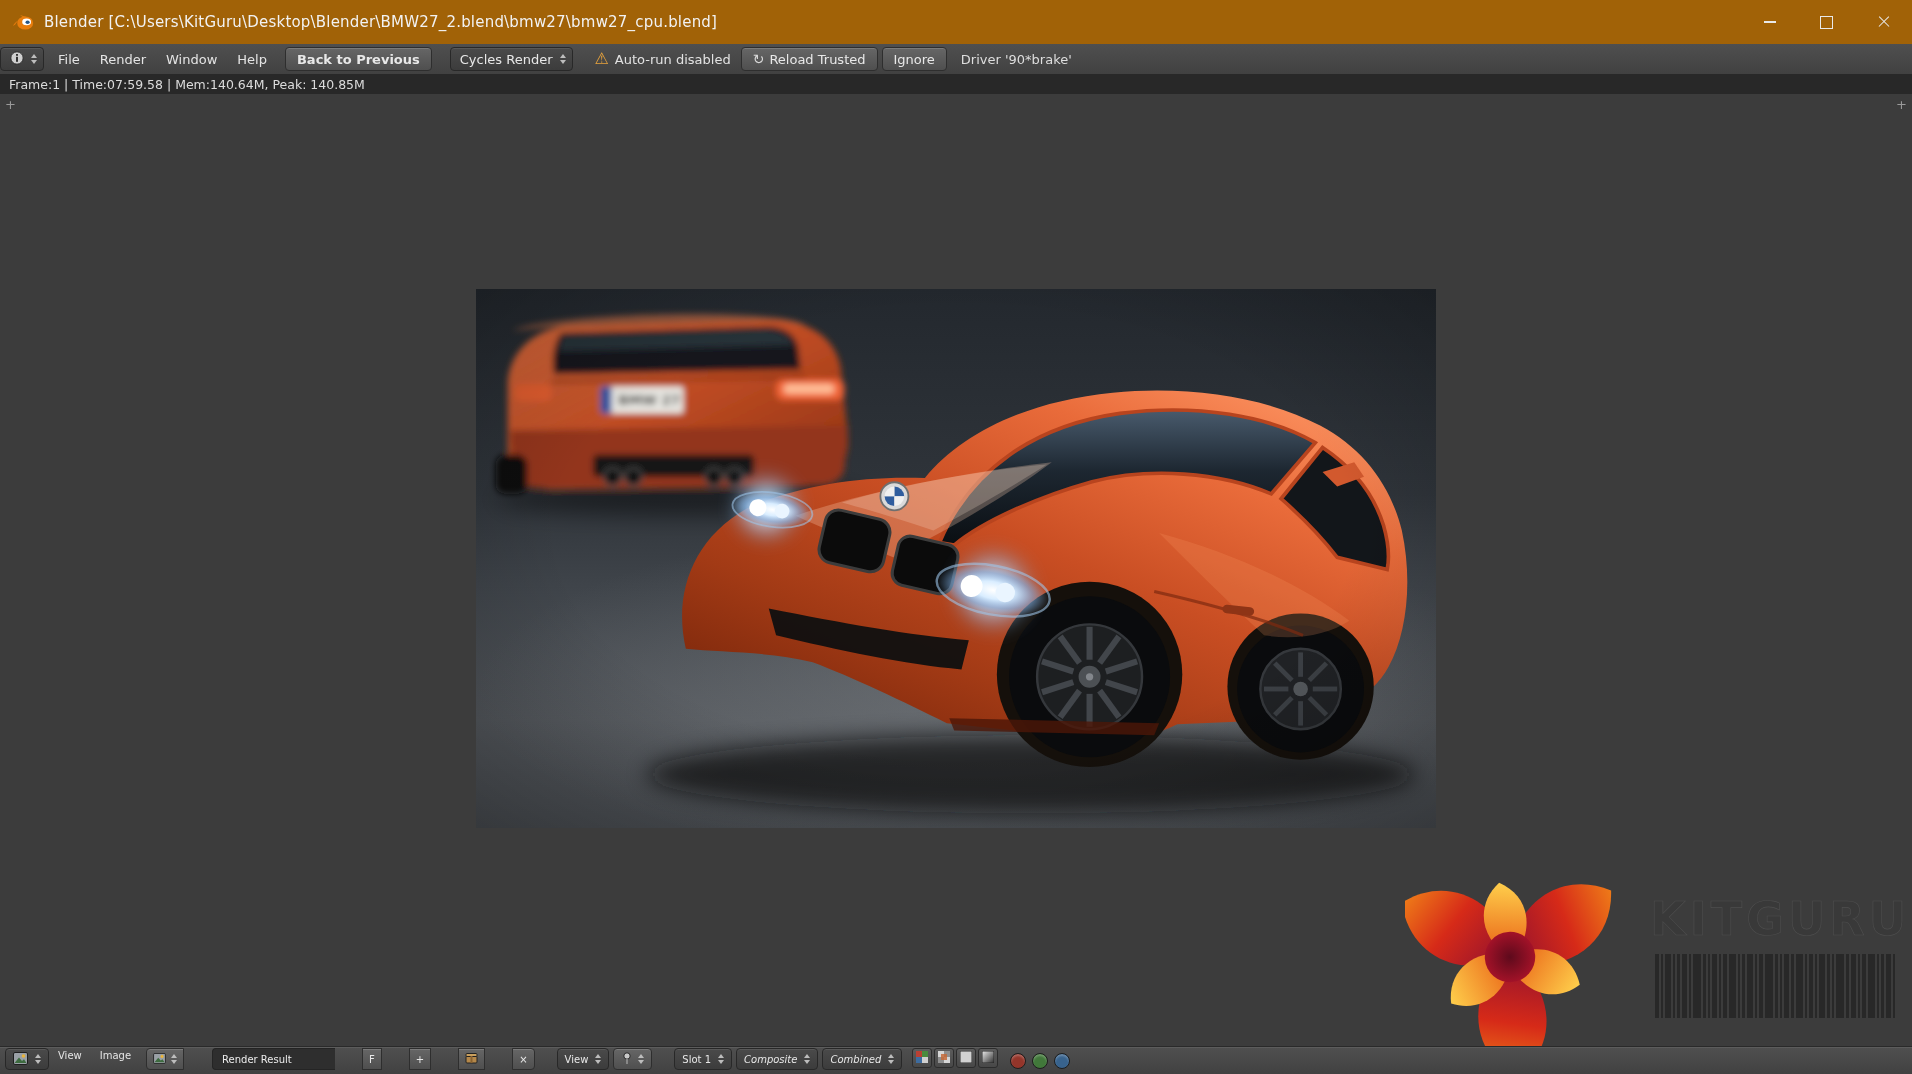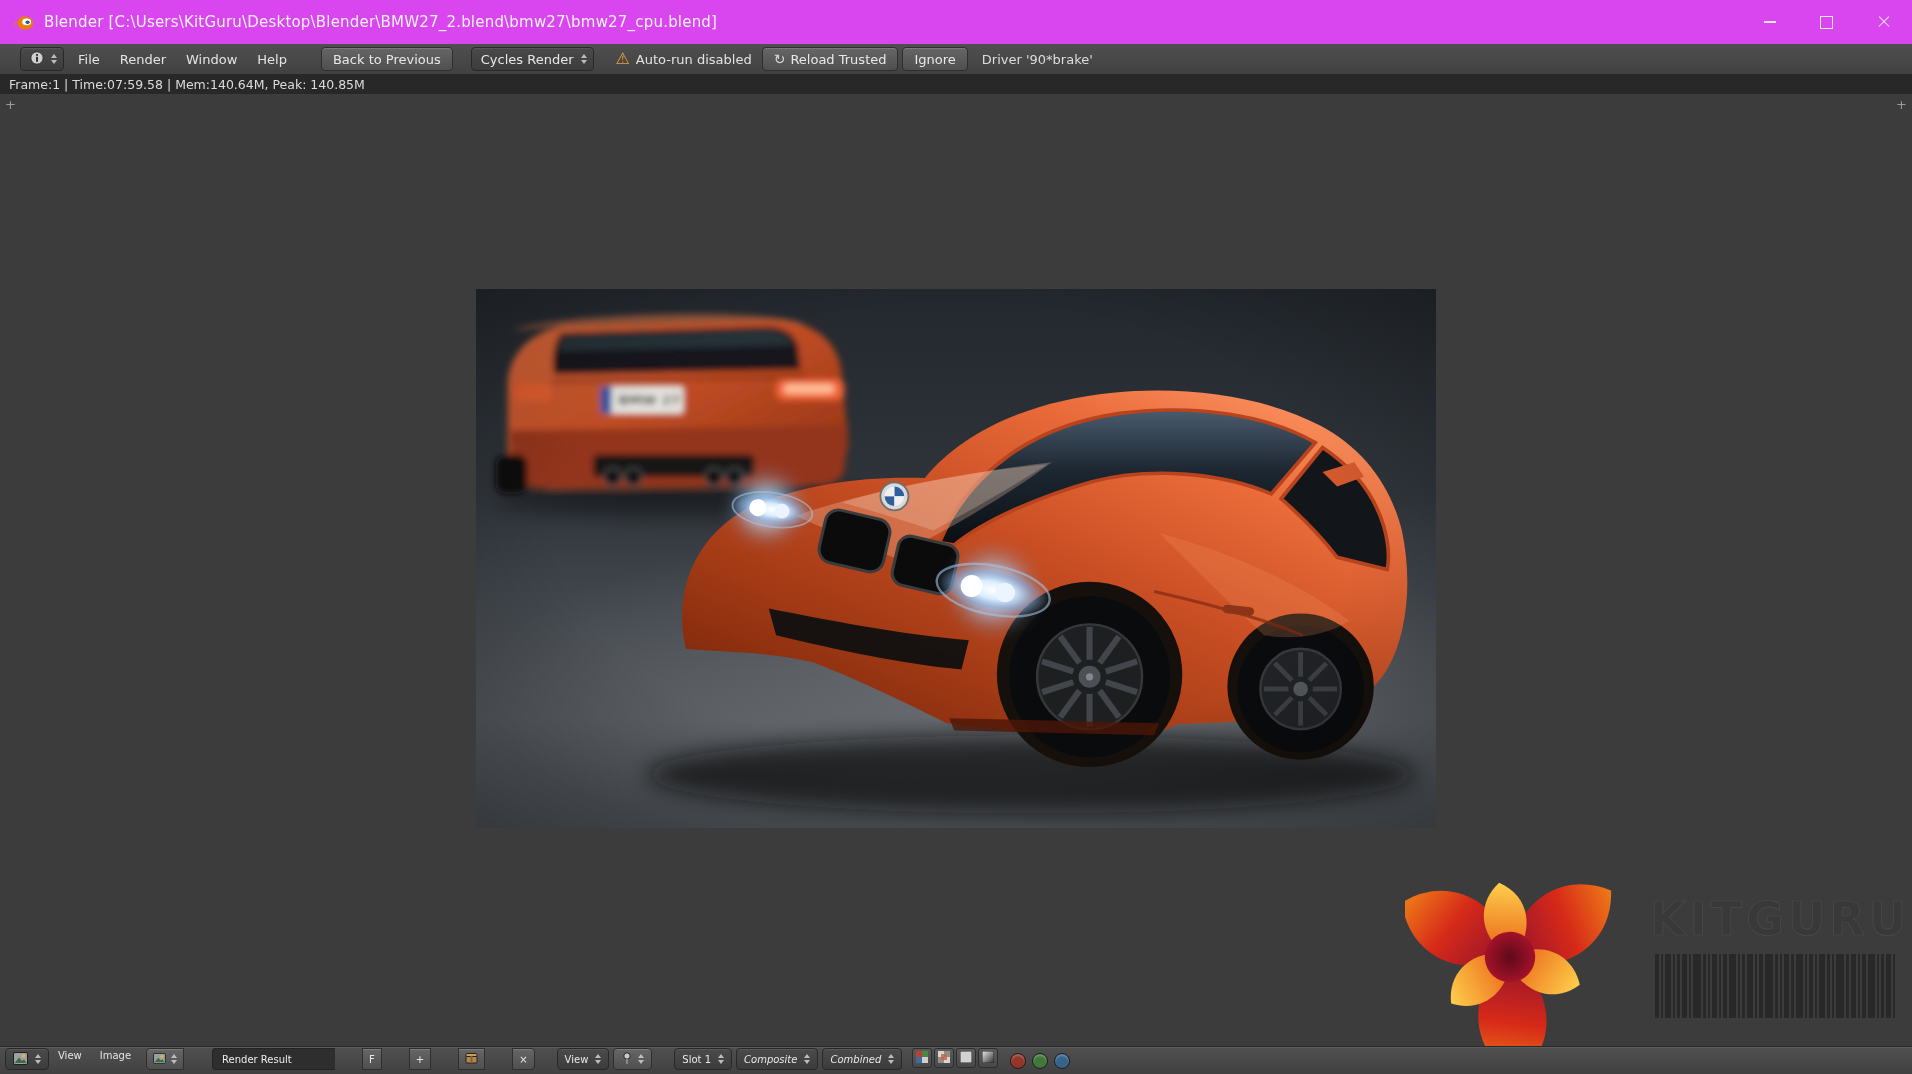--- a/index.html
+++ b/index.html
@@ -1,47 +1,47 @@
 <!DOCTYPE html>
 <html><head>
 <meta charset="utf-8">
 <style>
   html,body{margin:0;padding:0;width:1912px;height:1074px;overflow:hidden;background:#3c3c3c;
     font-family:"DejaVu Sans","Liberation Sans",sans-serif;-webkit-font-smoothing:antialiased;}
   .app{position:absolute;inset:0;}
 
   
-  .titlebar{position:absolute;top:0;left:0;right:0;height:44px;background:#d946ef;display:flex;align-items:center;color:#f2f2f2;}
+  .titlebar{position:absolute;top:0;left:0;right:0;height:44px;background:#a16207;display:flex;align-items:center;color:#f2f2f2;}
   .titlebar .blogo{margin:0 10px 0 12px;display:flex;align-items:center;}
   .titlebar .title{font-size:15px;letter-spacing:.2px;}
   .win-controls{margin-left:auto;display:flex;height:100%;}
   .win-btn{width:57px;height:100%;display:flex;align-items:center;justify-content:center;}
   .glyph-min{width:12px;height:1.4px;background:#e9e9e9;display:block;}
   .glyph-max{width:11px;height:11px;border:1.2px solid #e9e9e9;display:block;}
   .close-x{position:relative;width:14px;height:14px;display:block;}
   .close-x .bar{position:absolute;left:0;top:6.4px;width:14px;height:1.3px;background:#e9e9e9;}
   .close-x .a{transform:rotate(45deg);} .close-x .b{transform:rotate(-45deg);}
 
   
   .menubar{position:absolute;top:44px;left:0;right:0;height:30px;background:linear-gradient(#4f4f4f,#414141);
-    border-bottom:1px solid #262626;display:flex;align-items:center;padding:0 20px;font-size:13px;color:#e4e4e4;}
+    border-bottom:1px solid #262626;display:flex;align-items:center;padding:0 0;font-size:13px;color:#e4e4e4;}
   .w-menu{padding:3px 10px;border-radius:3px;cursor:default;}
   .w-btn{background:linear-gradient(#666,#4f4f4f);border:1px solid #2e2e2e;border-radius:4px;height:22px;
     display:inline-flex;align-items:center;padding:0 11px;gap:5px;box-shadow:inset 0 1px 0 rgba(255,255,255,.14);color:#e8e8e8;}
   .w-drop{background:linear-gradient(#4a4a4a,#3c3c3c);border:1px solid #282828;border-radius:4px;height:22px;
     display:inline-flex;align-items:center;padding:0 6px 0 9px;gap:7px;box-shadow:inset 0 1px 0 rgba(255,255,255,.08);color:#e8e8e8;}
   .arrows{display:inline-flex;flex-direction:column;gap:2px;}
   .arrows b{display:block;width:0;height:0;border-left:3.5px solid transparent;border-right:3.5px solid transparent;}
   .arrows .up{border-bottom:4px solid #bdbdbd;}
   .arrows .down{border-top:4px solid #bdbdbd;}
   .warn{display:inline-flex;align-items:center;gap:6px;margin-left:22px;color:#e2e2e2;}
   .warn .tri{color:#e8a33c;font-size:16px;line-height:1;}
   .reload-ic{color:#d8d8d8;font-size:14px;line-height:1;}
   .driver-text{margin-left:14px;color:#dedede;text-align:right;}
-  .ml8{margin-left:24px;} .ml18{margin-left:18px;} .ml10{margin-left:10px;} .ml4{margin-left:4px;}
+  .ml8{margin-left:8px;font-weight:bold;} .ml18{margin-left:18px;} .ml10{margin-left:10px;} .ml4{margin-left:4px;}
 
   
   .statsbar{position:absolute;top:74px;left:0;right:0;height:20px;background:#282828;border-bottom:1px solid #f9a8d4;
     display:flex;align-items:center;padding-left:9px;color:#dcdcdc;font-size:12.5px;}
 
   
   .viewport{position:absolute;top:94px;left:0;right:0;bottom:26px;background:#3c3c3c;}
   .corner-plus{position:absolute;top:4px;color:#9a9a9a;font-size:13px;line-height:1;}
   .corner-plus.left{left:5px;} .corner-plus.right{right:5px;}
   .render-frame{position:absolute;left:476px;top:195px;width:960px;height:539px;}

